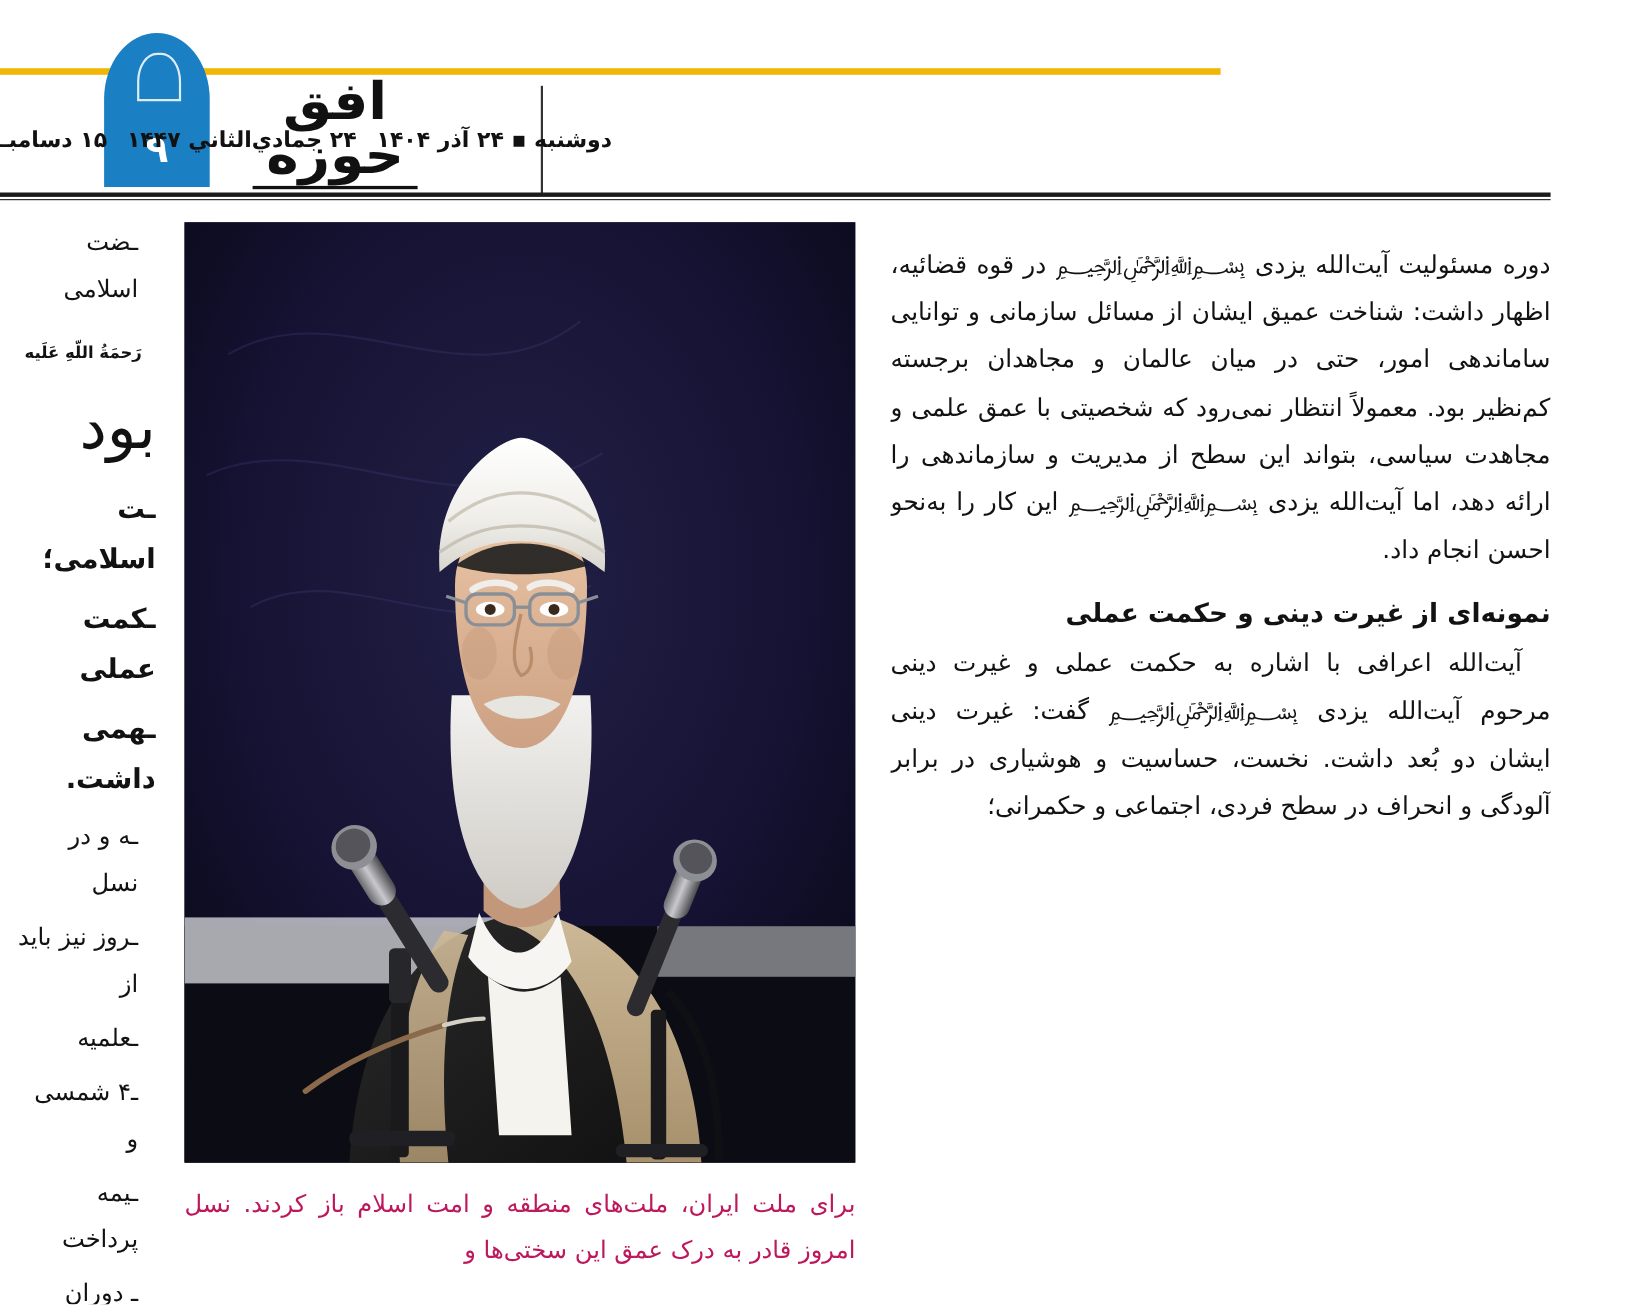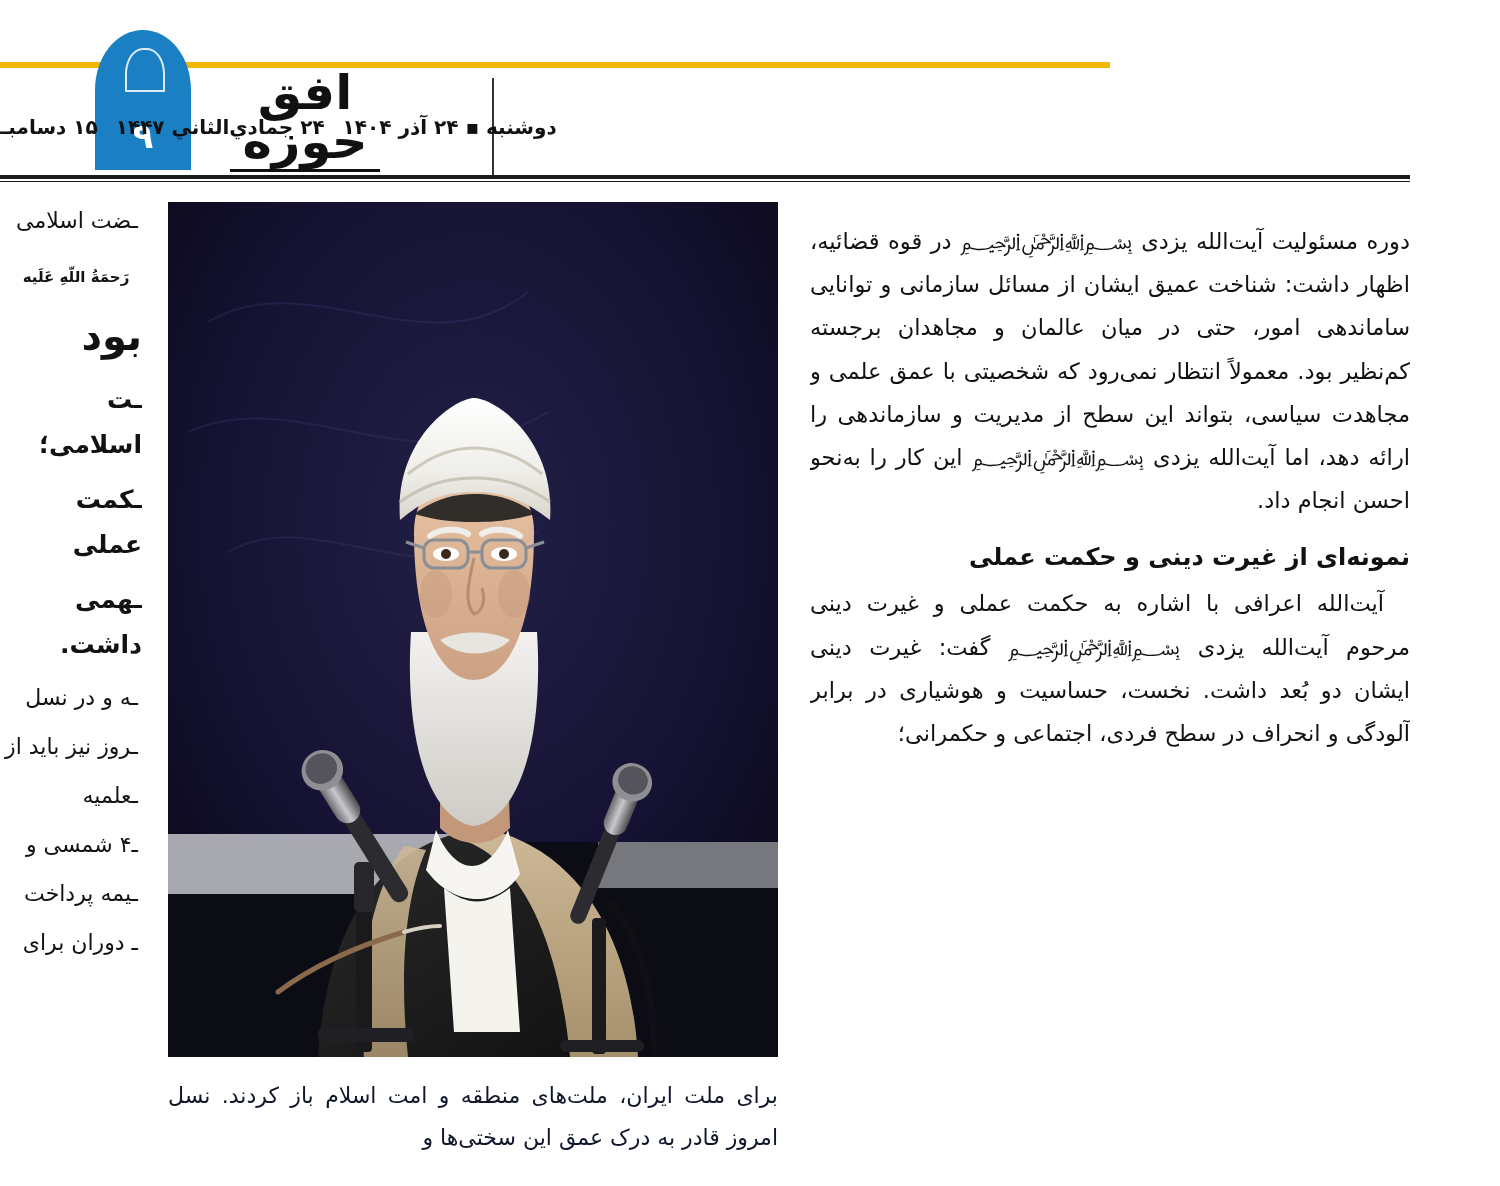--- a/index.html
+++ b/index.html
@@ -175,36 +175,36 @@
     overflow: hidden;
   }
   .col-left {
     right: 1358px;
     width: 142px;
     height: 986px;
     overflow: hidden;
     text-align: right;
   }
   .col-left .big {
-    font-size: 40px;
-    font-weight: bold;
+    font-size: 56px;
+    font-weight: normal;
     line-height: 1.25;
     margin: 18px 0 16px;
   }
   .col-left .mid {
     font-size: 25px;
     font-weight: bold;
     line-height: 1.8;
     margin: 0 0 10px;
     padding-left: 12px;
   }
   .col-left p {
     font-size: 22px;
     line-height: 1.95;
-    margin: 0 4px 6px;
+    margin: 0 16px 6px;
     text-indent: 0;
   }
   .seal {
     font-size: 15px;
     line-height: 1.1;
     text-align: center;
     margin: 26px 10px 26px 0;
     font-weight: bold;
     padding-left: 20px;
   }
@@ -221,21 +221,21 @@
   }
   .photo-caption {
     position: absolute;
     top: 1075px;
     right: 722px;
     width: 610px;
     font-size: 22px;
     line-height: 1.9;
     text-align: justify;
     font-family: "DejaVu Sans", sans-serif;
-    color: #0f172a;
+    color: #be185d;
   }
   .photo-caption p { margin: 0; text-indent: 0; }
 
   svg.portrait { display: block; }
 </style>
 </head>
 <body>
 
 <div class="masthead">
 

